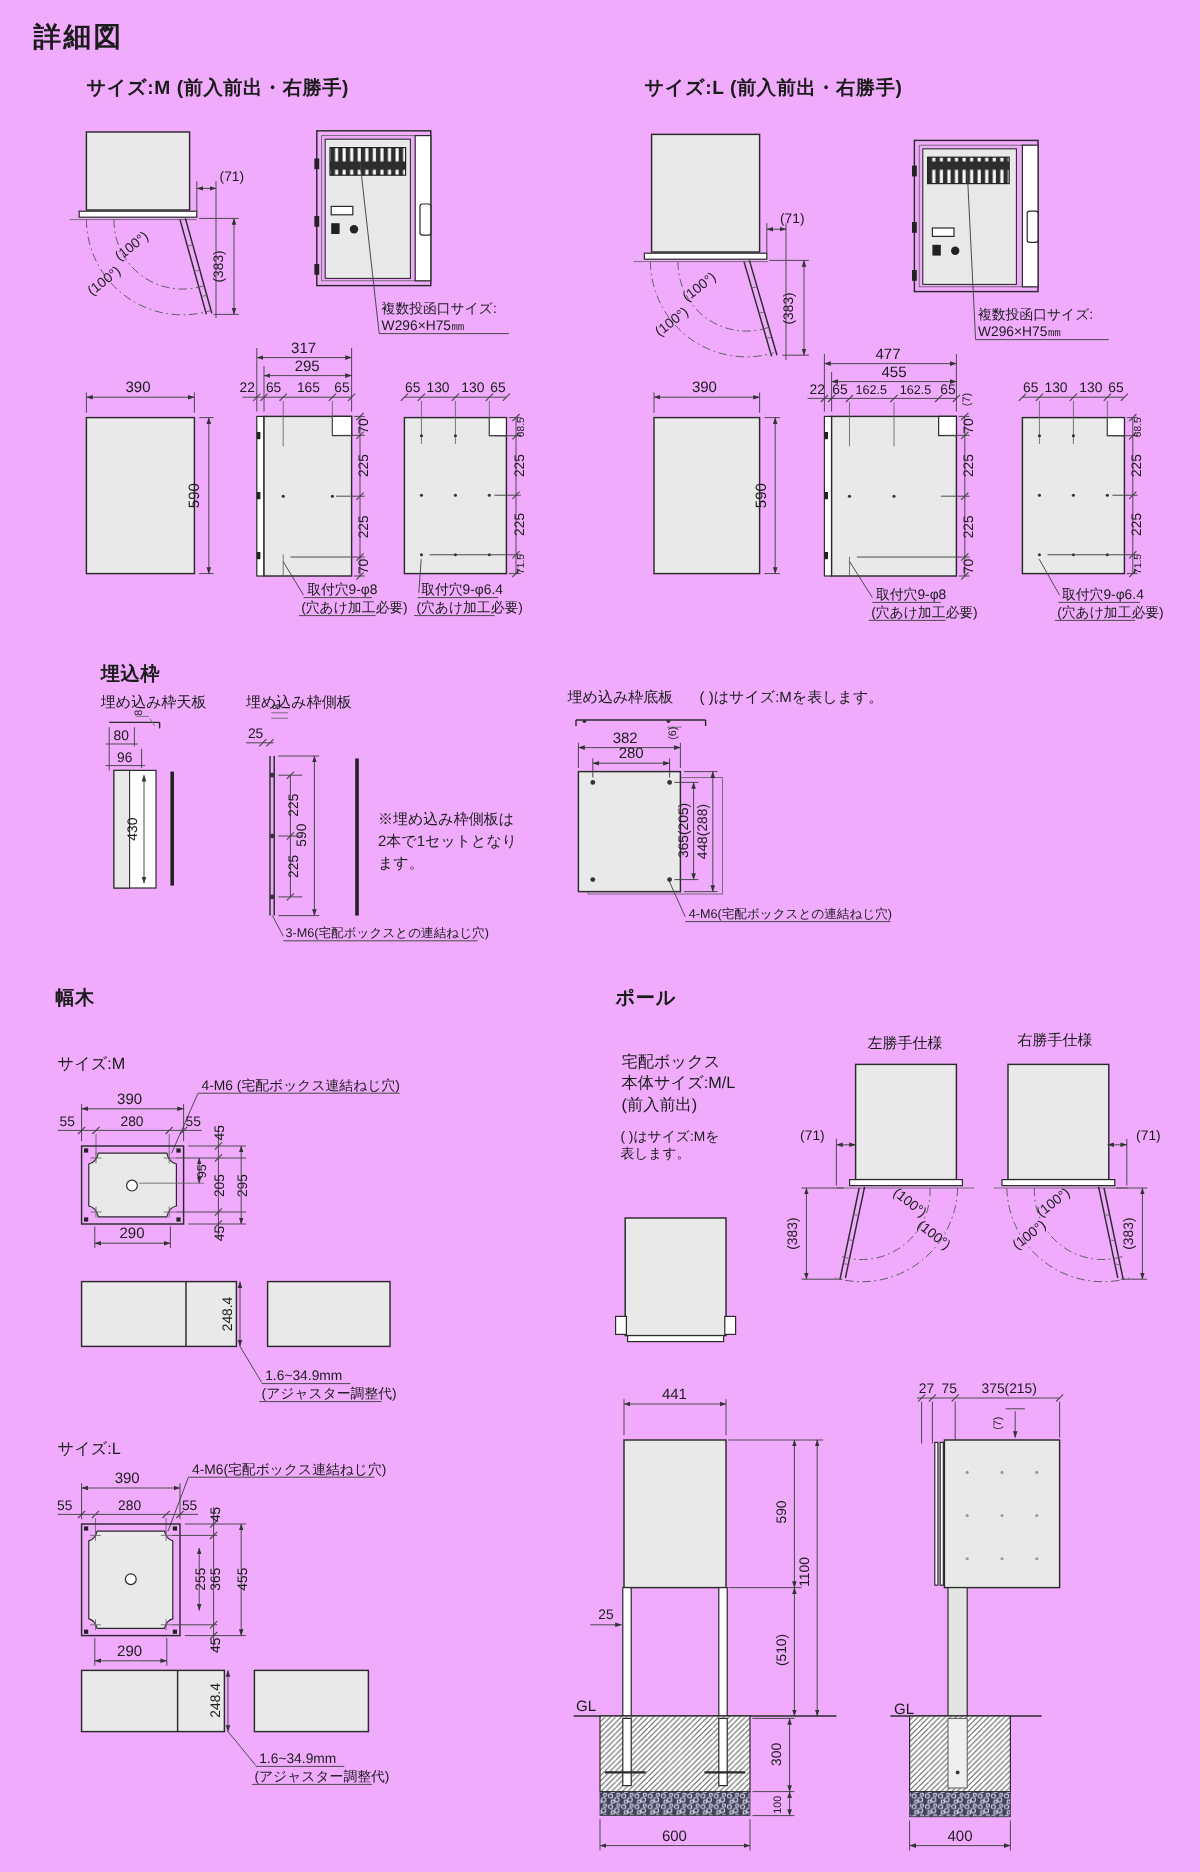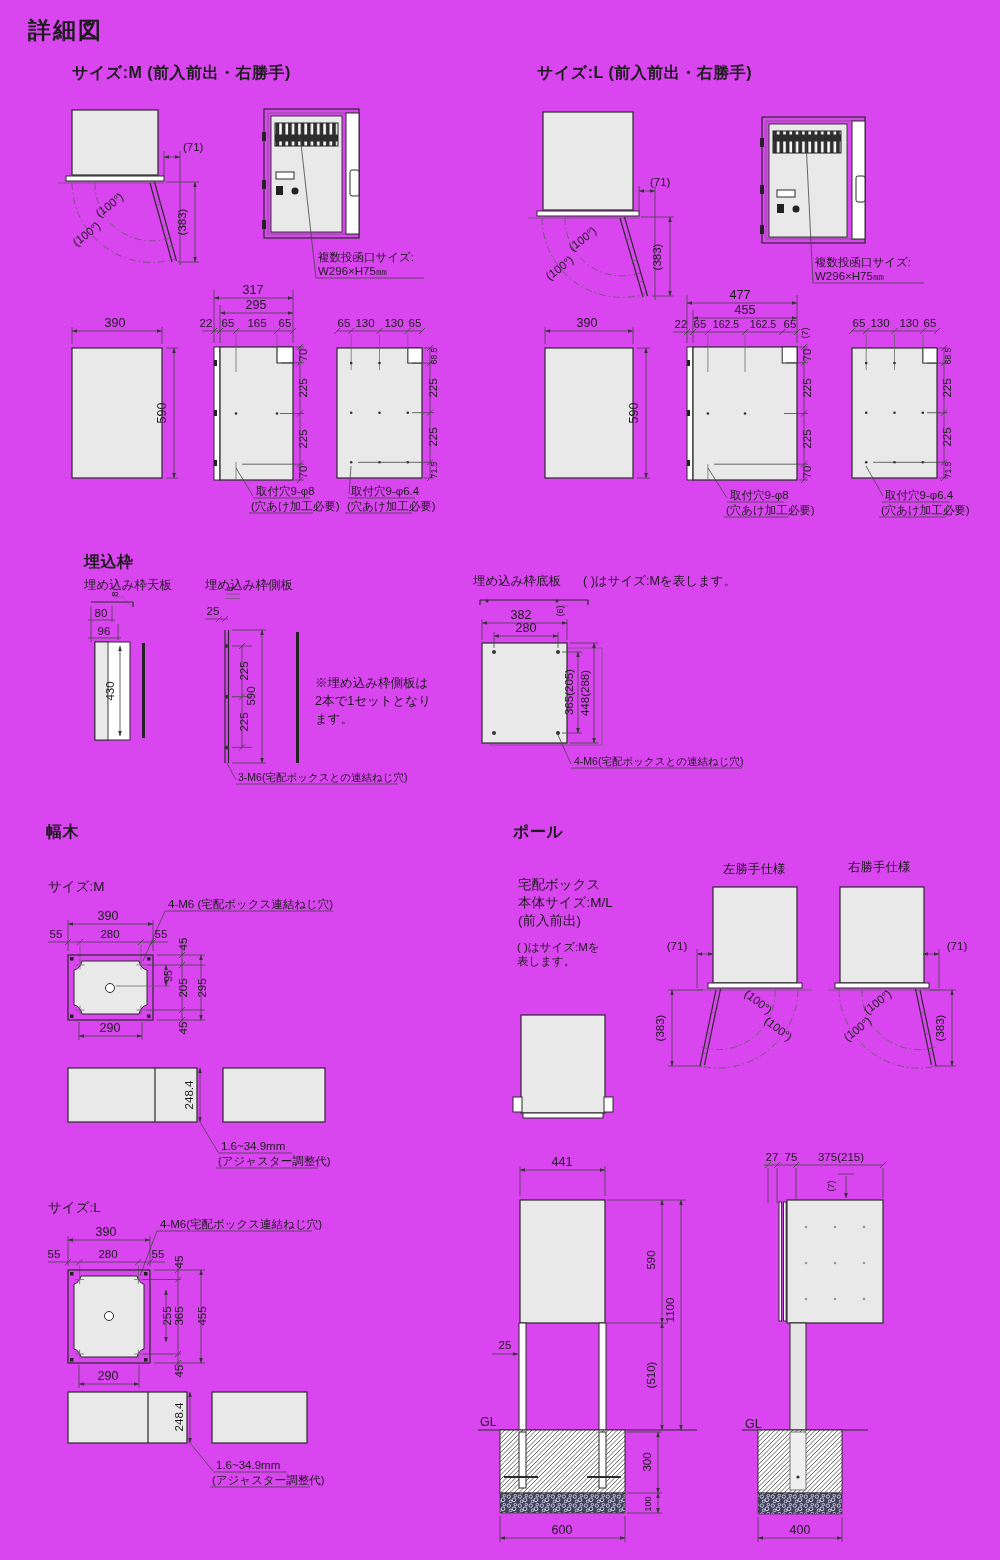--- a/index.html
+++ b/index.html
@@ -1,16 +1,16 @@
 <!DOCTYPE html>
 <html><head>
 <meta charset="utf-8">
 <style>
   html,body{margin:0;padding:0;background:#fff;}
-  #sheet{position:relative;width:1000px;height:1560px;background:#d946ef;
+  #sheet{position:relative;width:1000px;height:1560px;background:#f0abfc;
          font-family:"Liberation Sans",sans-serif;overflow:hidden;}
   svg{position:absolute;left:0;top:0;}
   svg text{fill:#1b1b1b;font-family:"Liberation Sans",sans-serif;}
   .t24{font-size:23px;font-weight:bold;letter-spacing:2px;}
   .t16{font-size:16px;font-weight:bold;letter-spacing:0.5px;}
   .t14{font-size:13.5px;}
   .t13{font-size:12.5px;}
   .t12{font-size:12.5px;}
   .t11{font-size:11.5px;}
   .t10{font-size:10.5px;}

